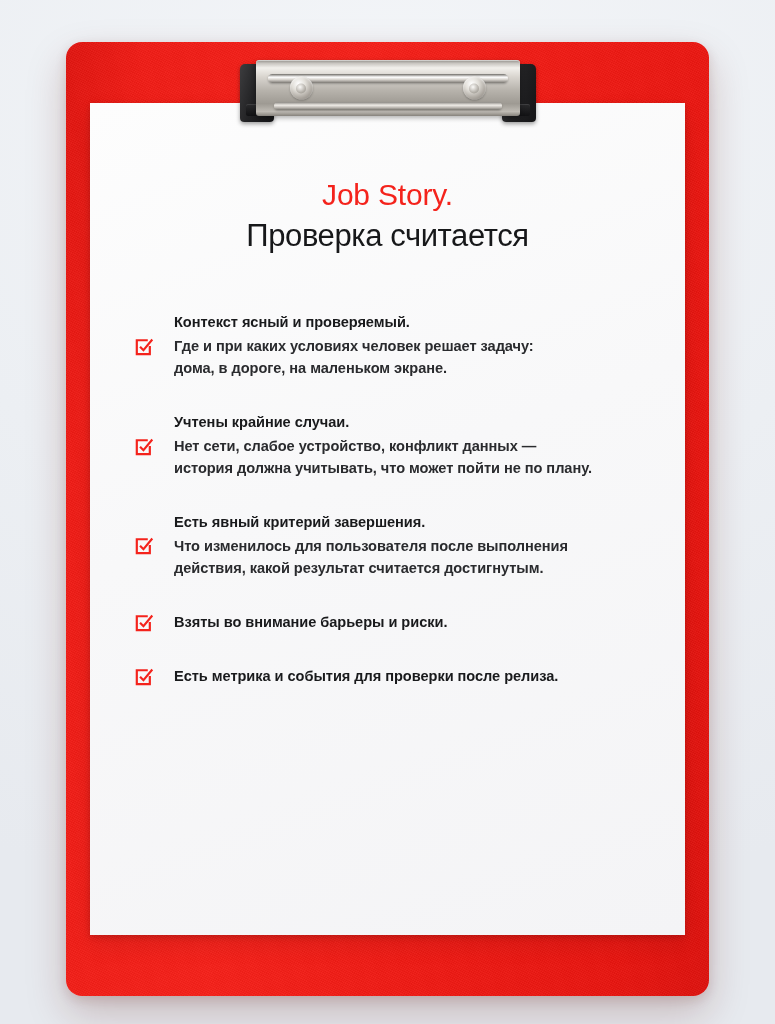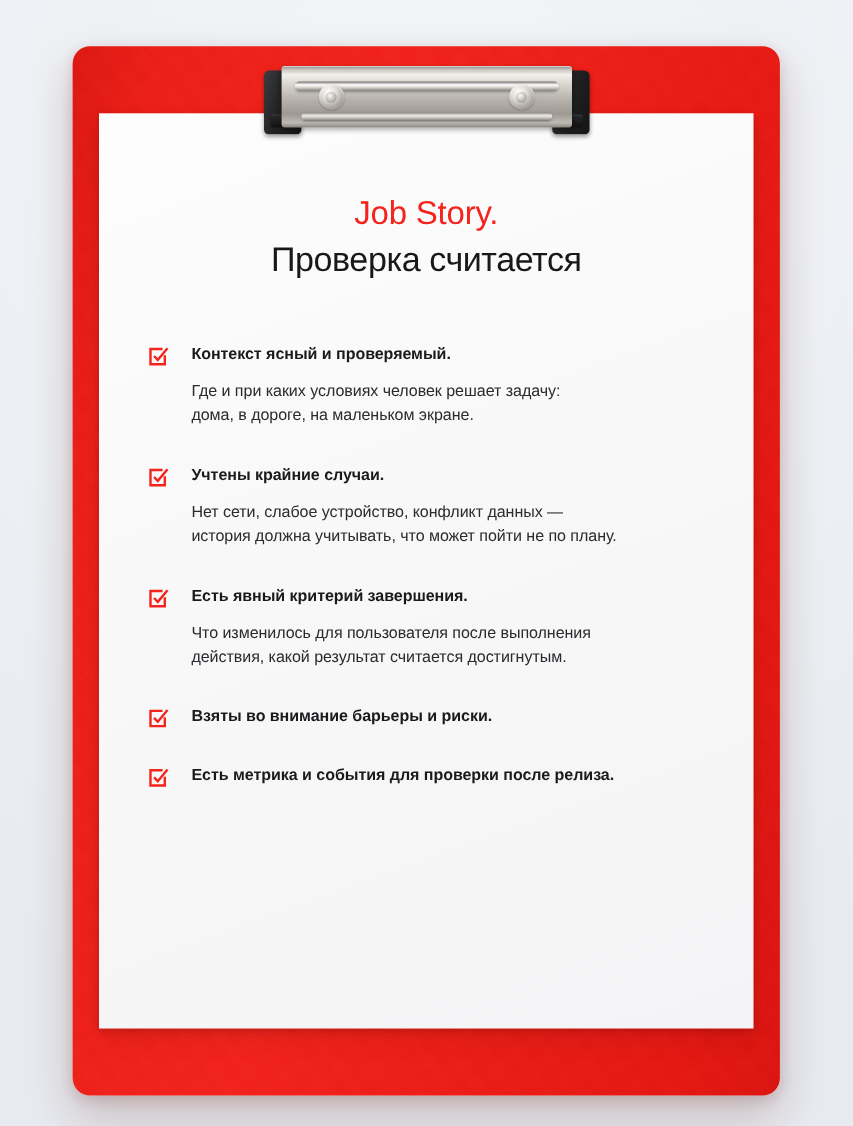--- a/index.html
+++ b/index.html
@@ -214,21 +214,21 @@
 
   .checklist {
     margin-top: 55px;
     padding-left: 45px;
     padding-right: 28px;
     list-style: none;
   }
 
   .check-item {
     display: flex;
-    align-items: flex-start;
+    align-items: center;
     margin-bottom: 32px;
   }
   .check-item:last-child { margin-bottom: 0; }
 
   .check-box {
     flex: 0 0 auto;
     width: 19px;
     height: 19px;
     margin-top: 3px;
     margin-right: 20px;
@@ -240,25 +240,25 @@
   .check-head {
     font-size: 14.6px;
     font-weight: 700;
     color: #191a1c;
     line-height: 1.42;
     letter-spacing: -0.05px;
   }
 
   .check-body {
     font-size: 14.6px;
-    font-weight: 400;
+    font-weight: 700;
     color: #2a2b2e;
     line-height: 1.48;
     letter-spacing: -0.05px;
-    margin-top: 14px;
+    margin-top: 4px;
     white-space: pre-line;
   }
 </style>
 </head>
 <body>
 
 <div class="backdrop"></div>
 
 <div class="clipboard">
 

